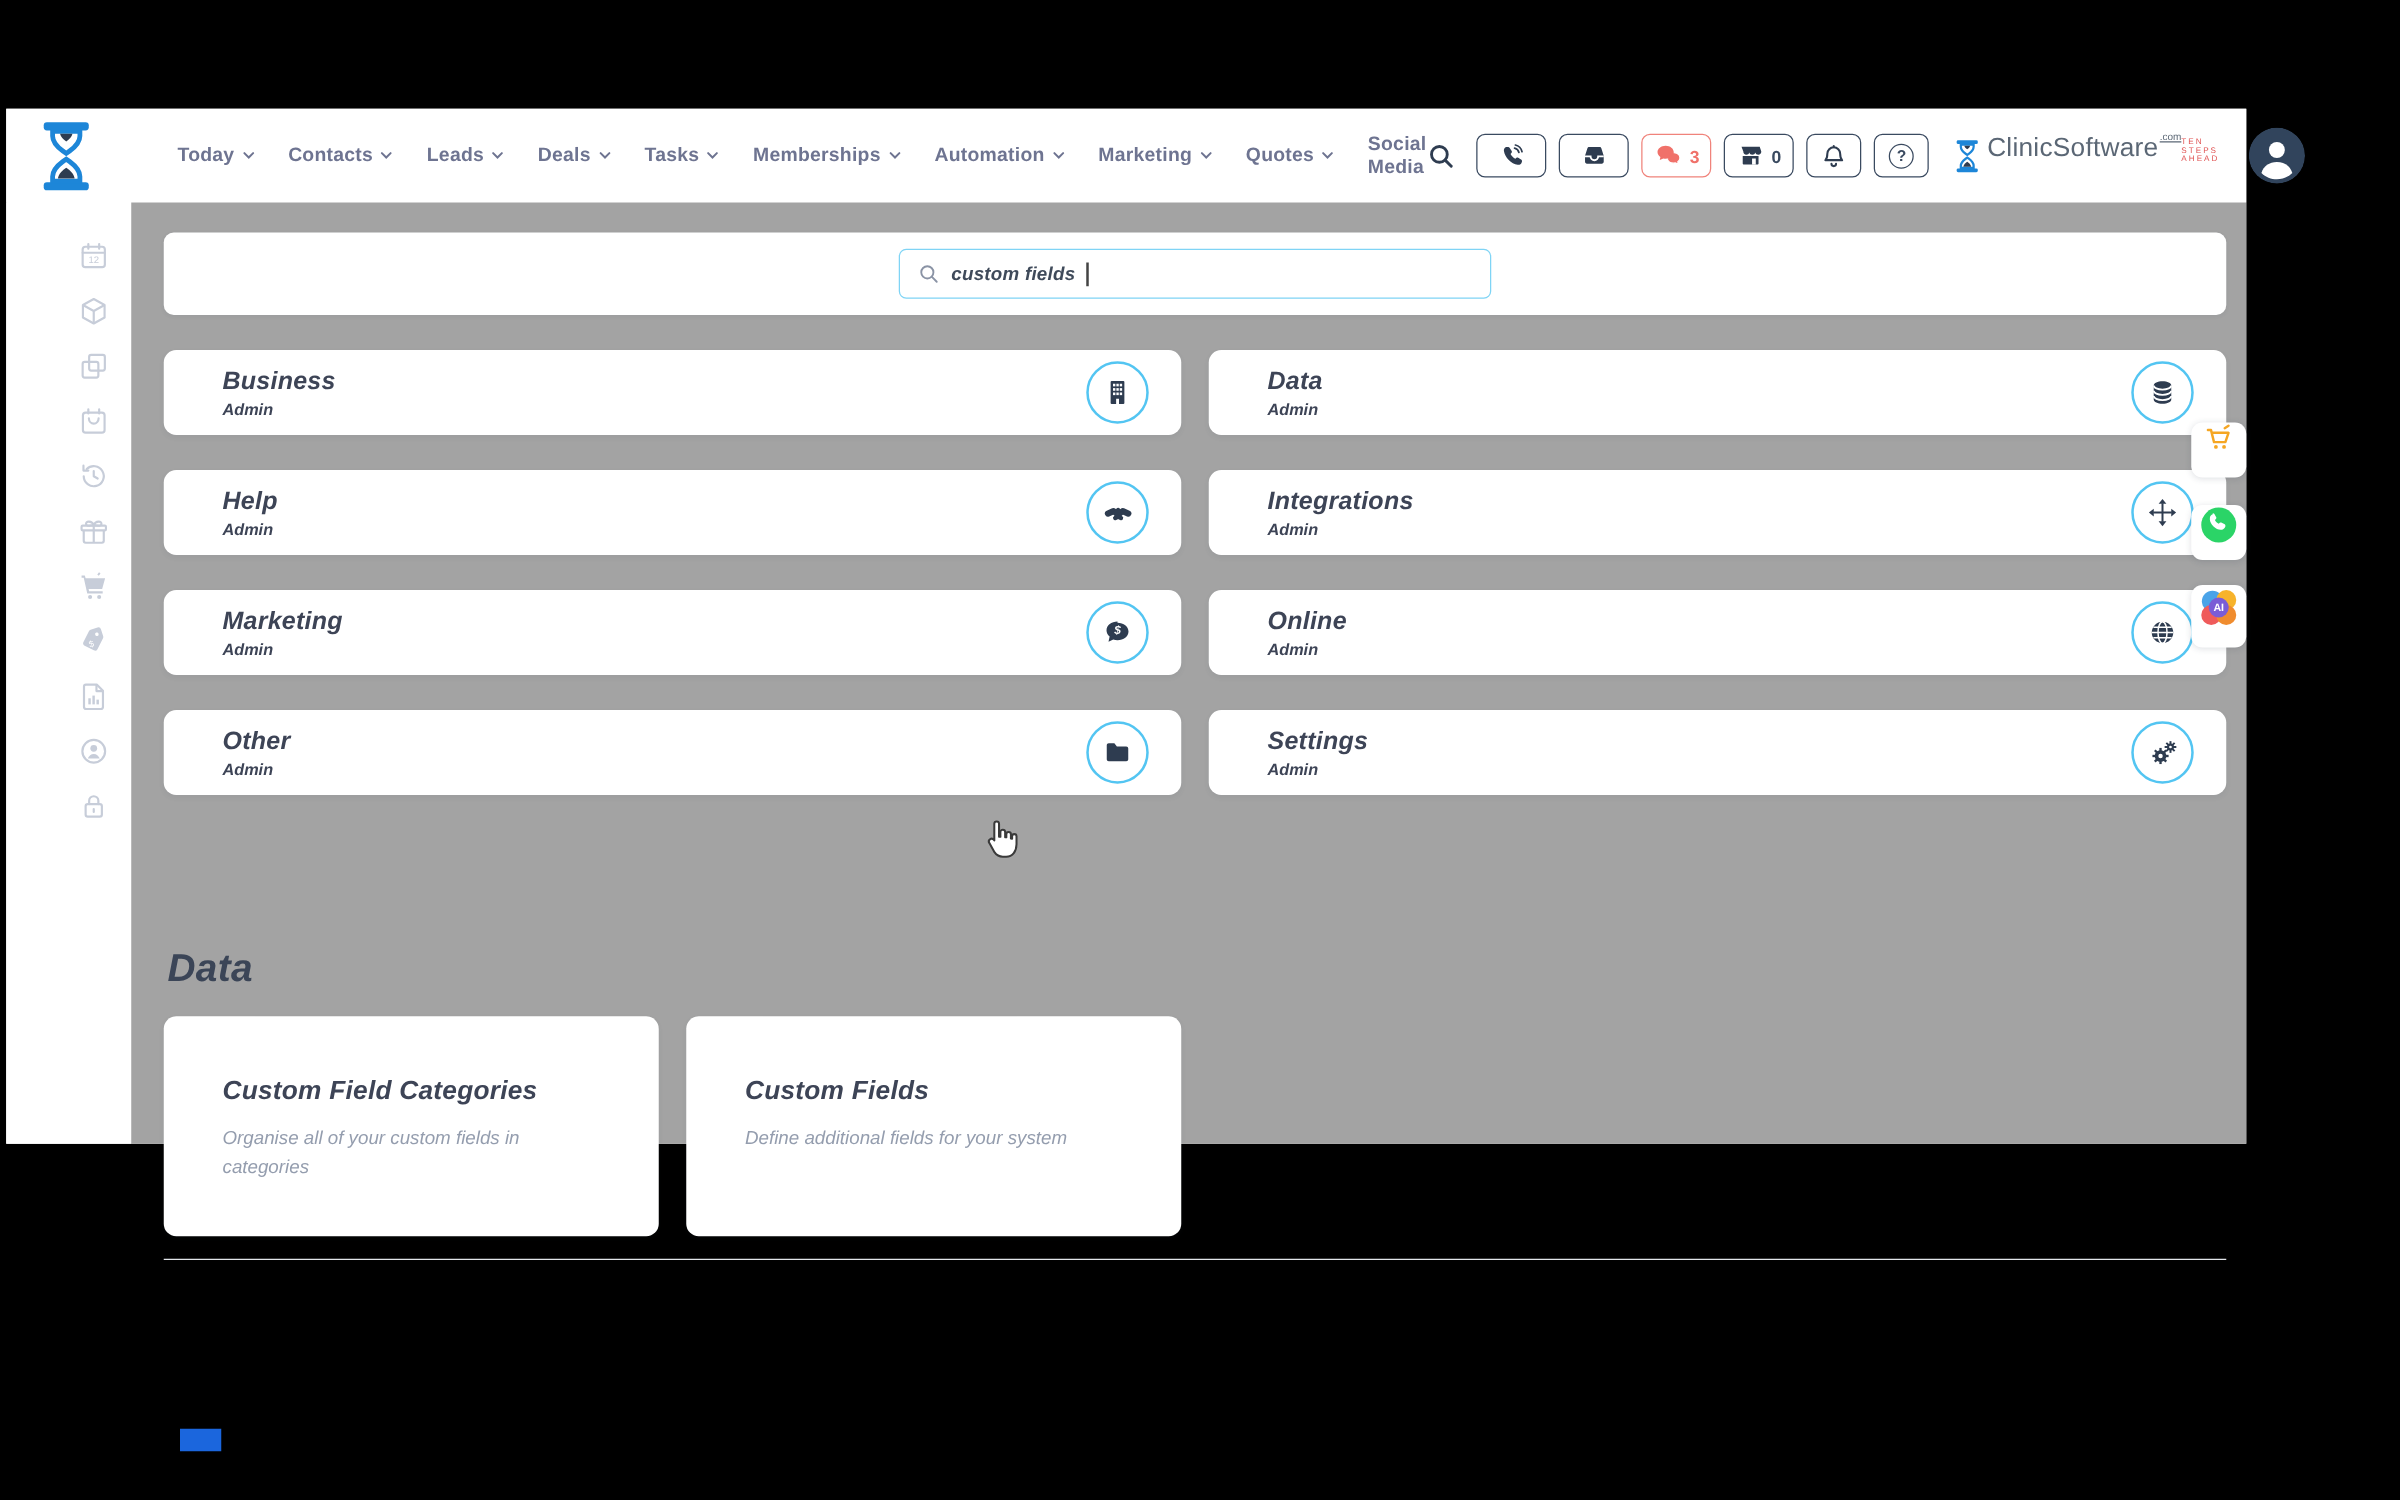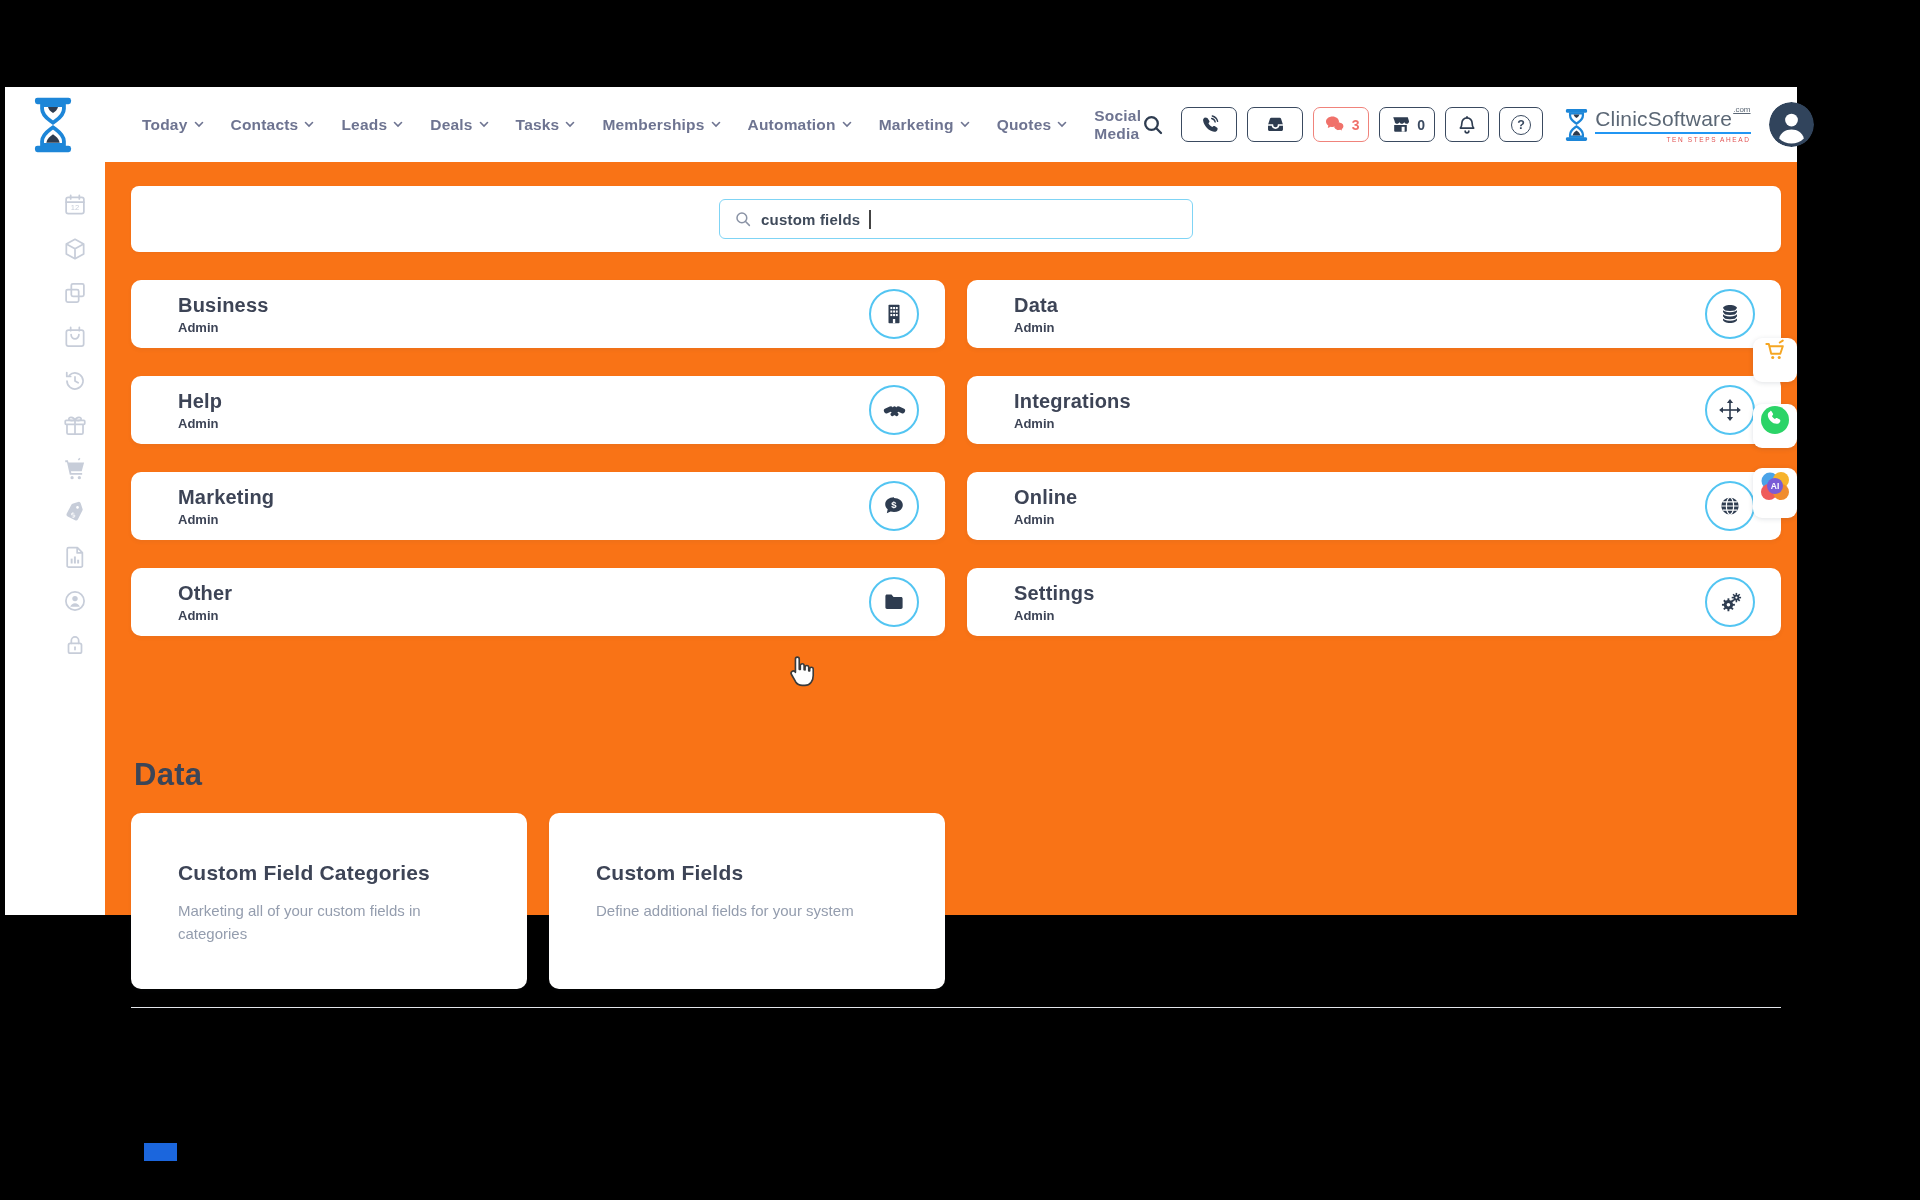--- a/index.html
+++ b/index.html
@@ -24,35 +24,35 @@
              background:#fff; cursor:pointer; padding:0 8px; }
   .hdr-btn.small { min-width:44px; }
   .hdr-btn.alert { border-color:#f0837b; }
   .hdr-btn .cnt { font-size:14px; font-weight:700; color:#3a4a60; }
   .hdr-btn.alert .cnt { color:#f0716a; }
   .help-q { width:20px; height:20px; border:1.9px solid #3a4a60; border-radius:50%;
             display:flex; align-items:center; justify-content:center;
             font-size:12.5px; font-weight:700; color:#3a4a60; }
   .brand { display:flex; align-items:flex-start; gap:5px; margin:0 8px 0 10px; cursor:pointer; }
   .brand-hourglass { width:27px; height:36px; }
-  .brand-textcol { display:flex; flex-direction:column; }
+  .brand-textcol { display:flex; flex-direction:row; }
   .brand-row { display:flex; align-items:flex-start; }
   .brand-name { font-size:21px; color:#5b6775; letter-spacing:.2px; }
   .brand-tld { font-size:8px; color:#5b6775; margin:-2px 0 0 1px;text-decoration:underline; }
   .brand-line { height:2px; background:#2196f3; margin-top:1px; }
   .brand-tagline { font-size:6.5px; color:#e05252; letter-spacing:1.6px; align-self:flex-end; margin-top:2px; }
   .avatar { width:45px; height:45px; border-radius:50%; overflow:hidden; cursor:pointer; flex:0 0 auto; }
 
   
   .body-row { display:flex; height:753px; }
   .sidebar { width:100px; background:#fff; display:flex; flex-direction:column;
              align-items:center; padding-top:30px; gap:18px;padding-left:40px; }
   .side-ic { width:26px; height:26px; cursor:pointer; }
 
-  .main { flex:1; background:#f97316; padding:24px 16px 0 26px; position:relative; }
+  .main { flex:1; background:#a3a3a3; padding:24px 16px 0 26px; position:relative;font-style:italic; }
 
   
   .search-panel { background:#fff; border-radius:8px; height:66px;
                   display:flex; align-items:center; justify-content:center;
                   box-shadow:0 1px 3px rgba(44,62,80,.05); }
   .search-box { width:474px; height:40px; border:1.7px solid #7fd4f5; border-radius:6px;
                 display:flex; align-items:center; padding:0 14px; gap:9px; cursor:text; background:#fff; }
   .search-box .q { font-size:15px; font-weight:600; color:#3f4a5a; letter-spacing:.2px; }
   .caret { width:1.5px; height:19px; background:#444; }
 
@@ -480,21 +480,21 @@
             </svg>
           </div>
         </div>
       </div>
 
       <h2 class="section-heading">Data</h2>
 
       <div class="data-grid">
         <div class="card data-card">
           <div class="data-title">Custom Field Categories</div>
-          <div class="data-desc">Marketing all of your custom fields in categories</div>
+          <div class="data-desc">Organise all of your custom fields in categories</div>
         </div>
         <div class="card data-card">
           <div class="data-title">Custom Fields</div>
           <div class="data-desc">Define additional fields for your system</div>
         </div>
       </div>
 
       <div class="section-divider"></div>
     </div>
   </div>

